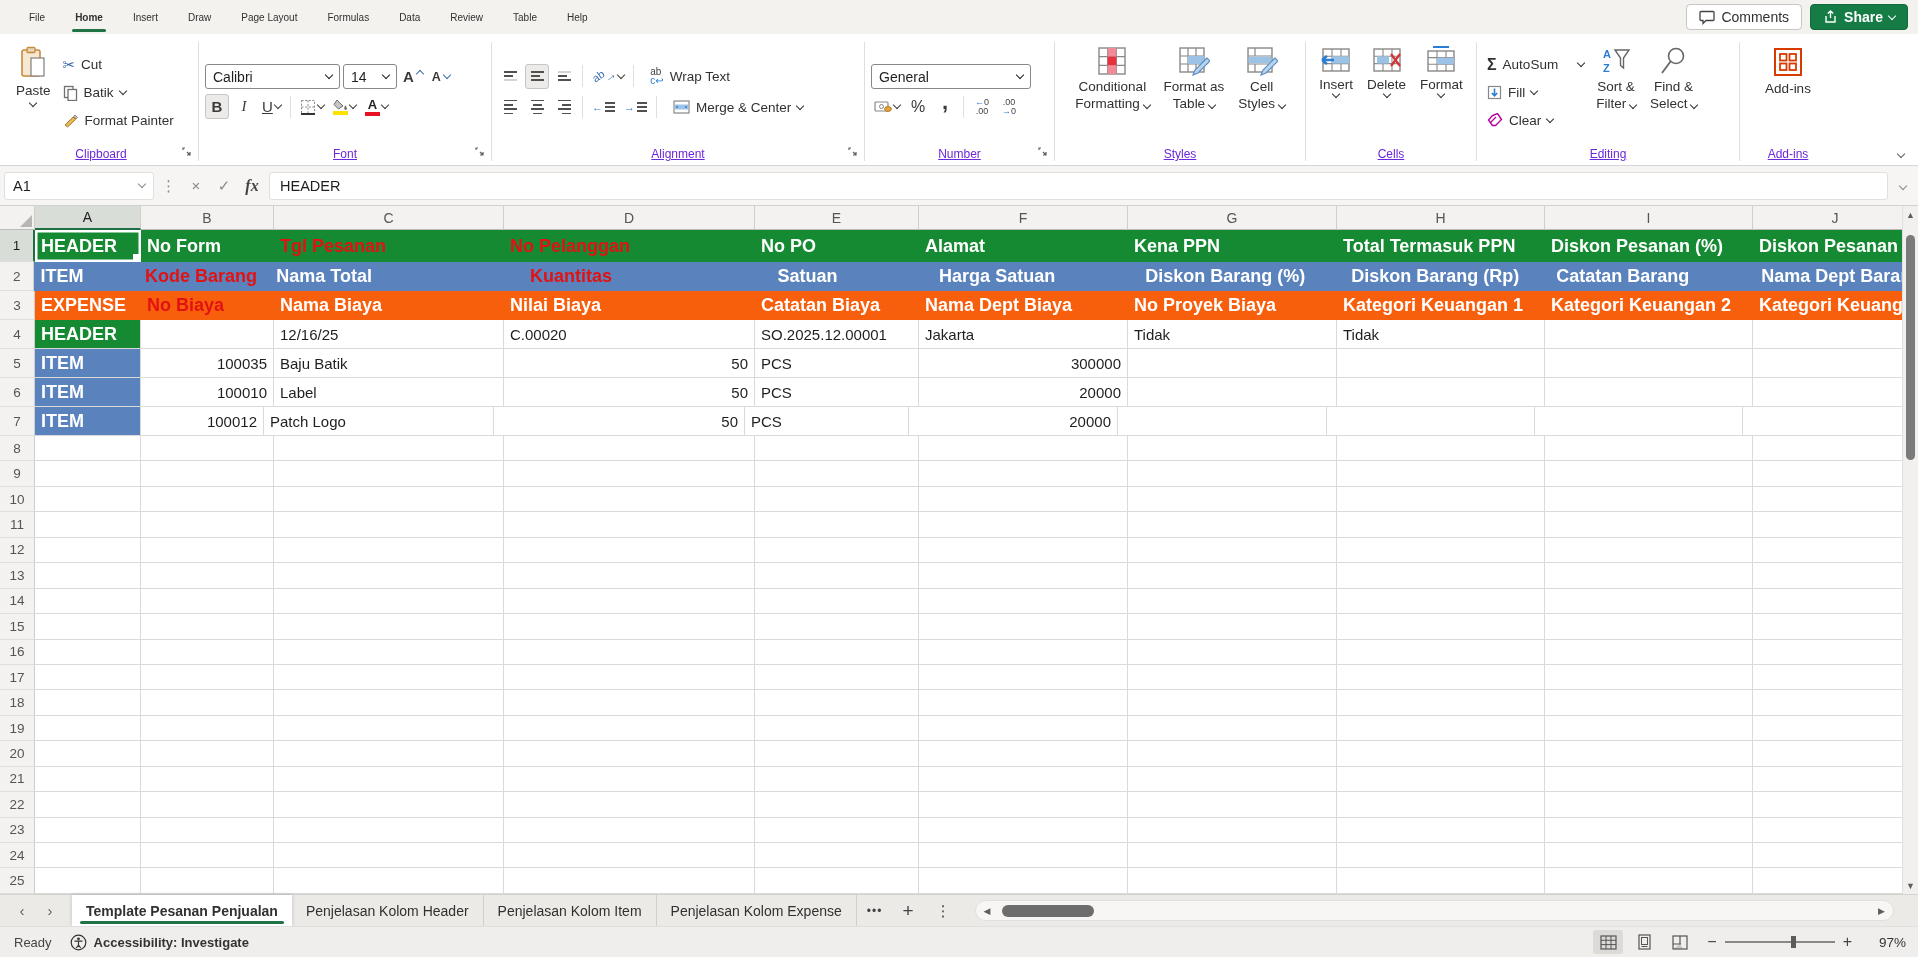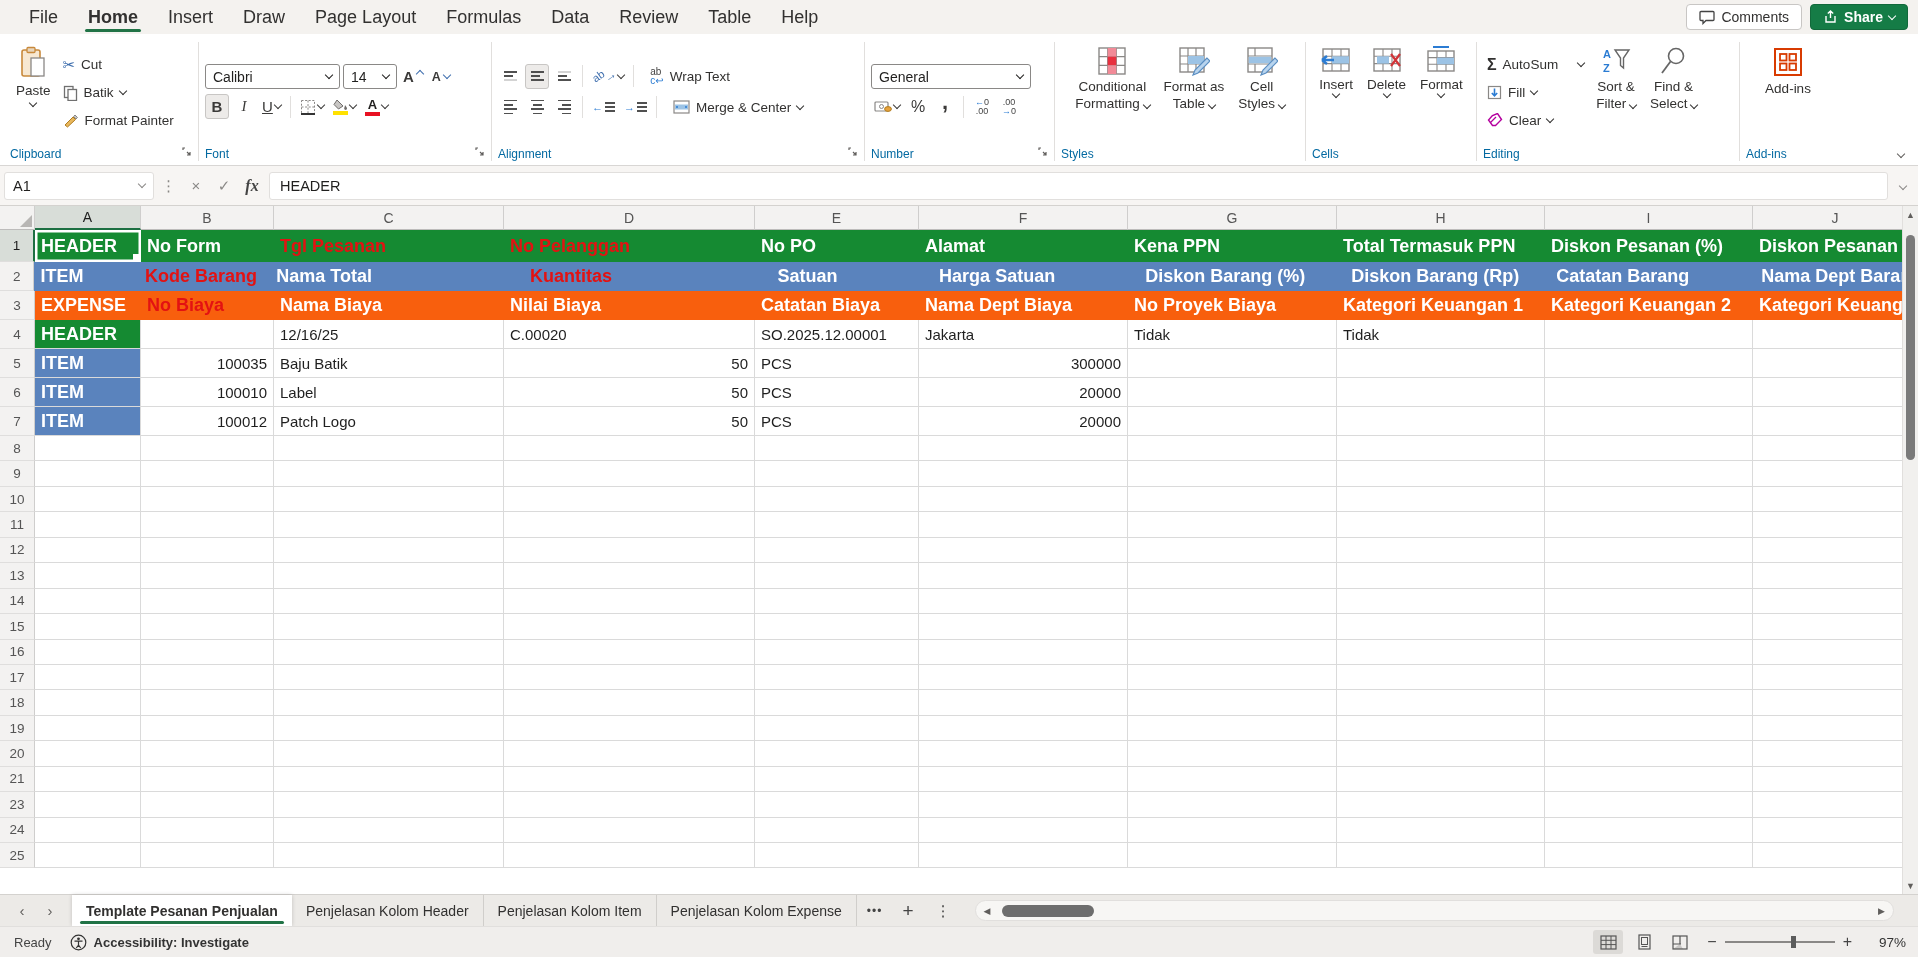--- a/index.html
+++ b/index.html
@@ -2,35 +2,35 @@
 <html><head>
 <meta charset="utf-8">
 <style>
   * { box-sizing: border-box; margin: 0; padding: 0; }
   html,body { width:1918px; height:957px; overflow:hidden; }
   body { font-family:"Liberation Sans", sans-serif; background:#fff; position:relative; color:#3b3a39; }
 
   
   .tabbar { position:absolute; top:0; left:0; width:100%; height:34px; background:#f4f2ef; display:flex; align-items:center; }
   .menu-tabs { display:flex; align-items:stretch; height:100%; padding-left:14px; }
-  .mtab { padding:0 15px; display:flex; align-items:center; font-size:18px; color:#323130; cursor:default; position:relative; }
+  .mtab { padding:0 15px; display:flex; align-items:center; font-size:10px; color:#323130; cursor:default; position:relative; }
   .mtab.active { font-weight:700; }
   .mtab.active::after { content:""; position:absolute; left:12px; right:12px; bottom:2px; height:3px; background:#217346; border-radius:2px; }
   .tabbar-right { margin-left:auto; display:flex; align-items:center; gap:8px; padding-right:10px; }
   .pill { display:flex; align-items:center; gap:6px; height:26px; padding:0 12px; border-radius:4px; font-size:14px; }
   .comments-btn { background:#fff; border:1px solid #c8c6c4; color:#323130; }
   .share-btn { background:#157c46; color:#fff; border:1px solid #12693b; font-weight:600; }
   .chev { width:6px; height:6px; border-right:1.4px solid currentColor; border-bottom:1.4px solid currentColor; transform:rotate(45deg); display:inline-block; flex:0 0 auto; margin-top:-3px; }
   .chev.up { transform:rotate(-135deg); margin-top:3px; }
 
   
   .ribbon { position:absolute; top:34px; left:0; width:100%; height:132px; background:#fff; border-bottom:1px solid #d8d6d4; display:flex; align-items:stretch; padding:4px 6px 0 6px; }
   .grp { display:flex; flex-direction:column; padding:2px 4px 0 4px; }
   .grp-content { flex:1; display:flex; align-items:stretch; gap:2px; }
-  .gfoot { height:22px; display:flex; align-items:center; gap:4px; font-size:12px; color:#0369a1; position:relative; }
+  .gfoot { height:22px; display:flex; align-items:center; justify-content:center; gap:4px; font-size:12px; color:#6d28d9; position:relative;text-decoration:underline; }
   .launcher { position:absolute; right:0; bottom:5px; }
   .gdiv { width:1px; background:#e1dfdd; margin:4px 2px; }
   .bigbtn { display:flex; flex-direction:column; align-items:center; justify-content:flex-start; gap:3px; padding:6px 6px 2px 6px; border-radius:3px; font-size:13.5px; color:#323130; text-align:center; line-height:1.25; }
   .bigbtn .lbl2 { display:flex; flex-direction:column; align-items:center; }
   .sbtn { display:flex; align-items:center; gap:6px; font-size:13.5px; height:26px; padding:0 4px; border-radius:3px; color:#323130; }
   .icn { display:inline-flex; align-items:center; justify-content:center; flex:0 0 auto; }
   .stack { display:flex; flex-direction:column; justify-content:center; gap:2px; }
   .rrow { display:flex; align-items:center; gap:3px; }
   .combo { display:flex; align-items:center; justify-content:space-between; border:1px solid #8a8886; border-radius:3px; background:#fff; height:25px; padding:0 7px; font-size:14px; color:#201f1e; }
   .tbtn { min-width:24px; height:25px; display:flex; align-items:center; justify-content:center; border-radius:3px; font-size:15px; gap:2px; padding:0 3px; }
@@ -690,21 +690,21 @@
         <div class="cell" style="width: 164px;">PCS</div>
         <div class="cell ar" style="width: 209px;">20000</div>
         <div class="cell" style="width: 209px;"></div>
         <div class="cell" style="width: 208px;"></div>
         <div class="cell" style="width: 208px;"></div>
         <div class="cell" style="width: 165px;"></div>
       </div>
       <div class="grow" style="height: 29px;">
         <div class="rowh">7</div>
         <div class="cell cw" style="width: 106px; background: rgb(90, 131, 189);">ITEM</div>
-        <div class="cell ar" style="width: 133px;">100012</div>
+        <div class="cell ar" style="width: 123px;">100012</div>
         <div class="cell" style="width: 230px;">Patch Logo</div>
         <div class="cell ar" style="width: 251px;">50</div>
         <div class="cell" style="width: 164px;">PCS</div>
         <div class="cell ar" style="width: 209px;">20000</div>
         <div class="cell" style="width: 209px;"></div>
         <div class="cell" style="width: 208px;"></div>
         <div class="cell" style="width: 208px;"></div>
         <div class="cell" style="width: 165px;"></div>
       </div>
       <div class="grow" style="height: 25.44px;">
@@ -871,20 +871,33 @@
         <div class="cell" style="width: 251px;"></div>
         <div class="cell" style="width: 164px;"></div>
         <div class="cell" style="width: 209px;"></div>
         <div class="cell" style="width: 209px;"></div>
         <div class="cell" style="width: 208px;"></div>
         <div class="cell" style="width: 208px;"></div>
         <div class="cell" style="width: 165px;"></div>
       </div>
       <div class="grow" style="height: 25.44px;">
         <div class="rowh">21</div>
+        <div class="cell" style="width: 106px;"></div>
+        <div class="cell" style="width: 133px;"></div>
+        <div class="cell" style="width: 230px;"></div>
+        <div class="cell" style="width: 251px;"></div>
+        <div class="cell" style="width: 164px;"></div>
+        <div class="cell" style="width: 209px;"></div>
+        <div class="cell" style="width: 209px;"></div>
+        <div class="cell" style="width: 208px;"></div>
+        <div class="cell" style="width: 208px;"></div>
+        <div class="cell" style="width: 165px;"></div>
+      </div>
+      <div class="grow" style="height: 25.44px;">
+        <div class="rowh">22</div>
         <div class="cell" style="width: 106px;"></div>
         <div class="cell" style="width: 133px;"></div>
         <div class="cell" style="width: 230px;"></div>
         <div class="cell" style="width: 251px;"></div>
         <div class="cell" style="width: 164px;"></div>
         <div class="cell" style="width: 209px;"></div>
         <div class="cell" style="width: 209px;"></div>
         <div class="cell" style="width: 208px;"></div>
         <div class="cell" style="width: 208px;"></div>
         <div class="cell" style="width: 165px;"></div>

